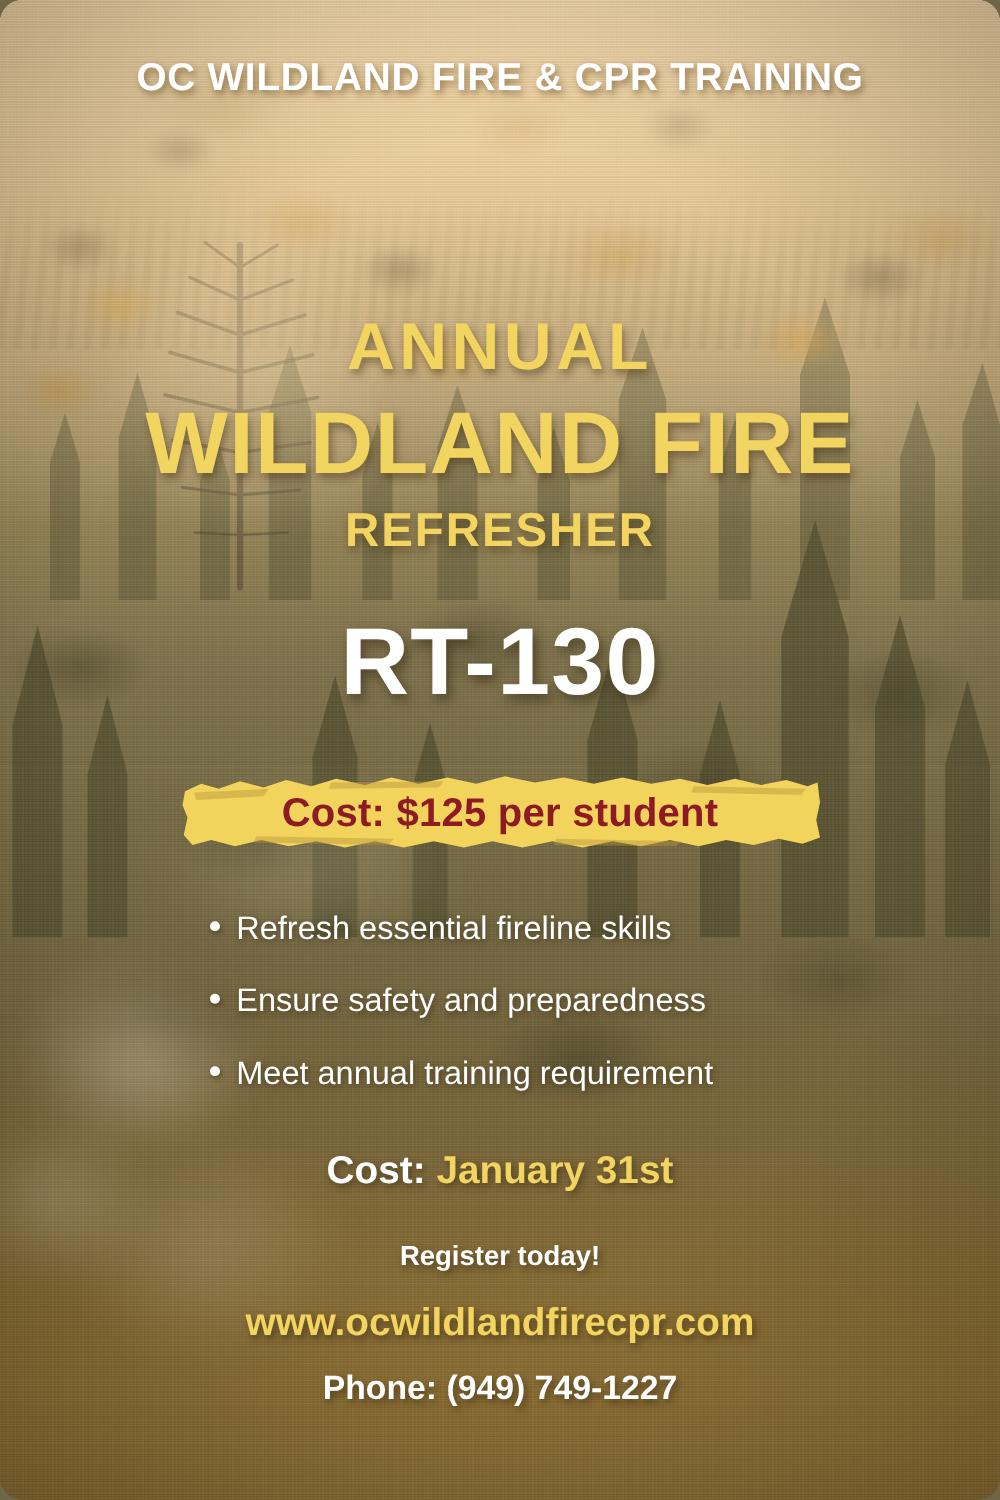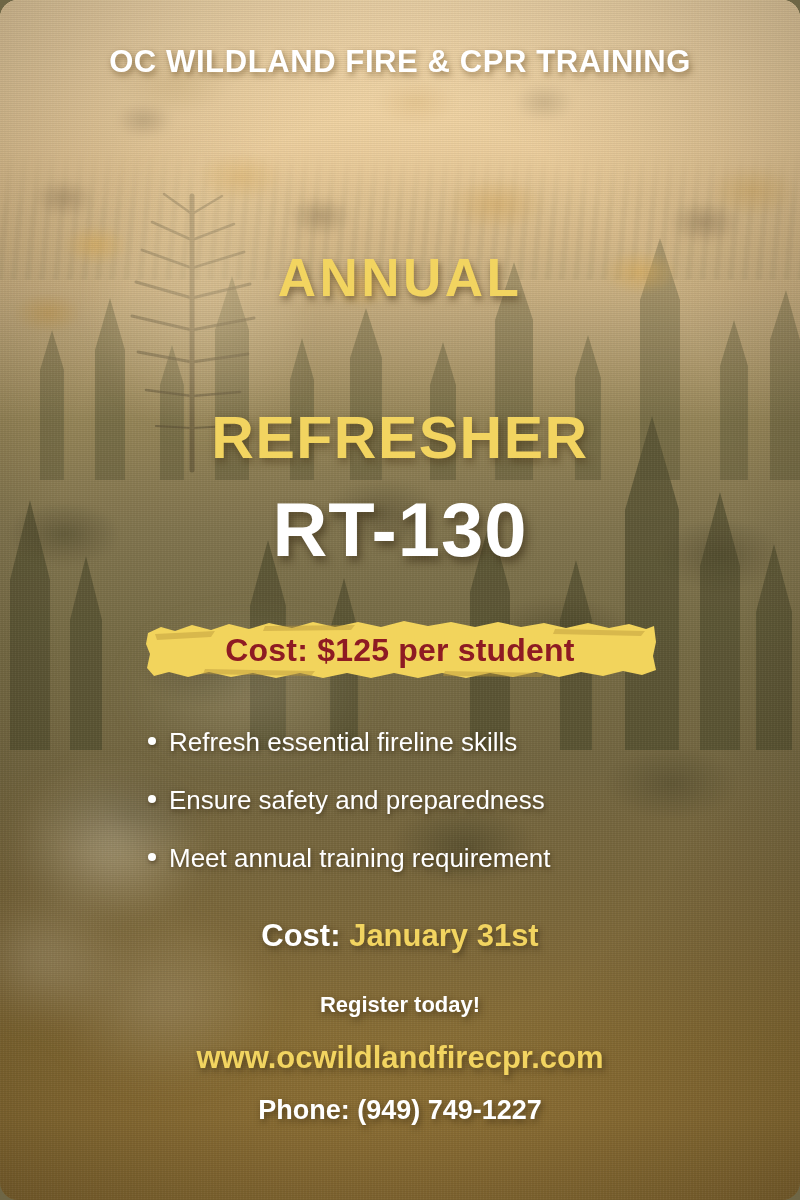--- a/index.html
+++ b/index.html
@@ -157,21 +157,21 @@
     text-shadow:2px 4px 7px rgba(60,42,12,.50);
   }
   .t-wildland {
     position:absolute; top:314px; left:0; right:0;
     font-size:70px; font-weight:bold; letter-spacing:1.2px;
     color:#f2d460;
     text-shadow:2px 4px 8px rgba(60,42,12,.50);
   }
   .t-refresher {
     position:absolute; top:404px; left:0; right:0;
-    font-size:59px; font-weight:bold; letter-spacing:1.5px;
+    font-size:38px; font-weight:bold; letter-spacing:1.5px;
     color:#f2d460;
     text-shadow:2px 4px 8px rgba(60,42,12,.50);
   }
   .t-code {
     position:absolute; top:486px; left:0; right:0;
     font-size:76px; font-weight:bold; letter-spacing:1px;
     color:#ffffff;
     text-shadow:3px 5px 9px rgba(45,32,12,.55);
     text-align:center;
   }
@@ -193,20 +193,21 @@
 
   .bullets {
     position:absolute; top:727px; left:0; right:0;
     text-align:left;
   }
   .bullet {
     display:flex; align-items:baseline; gap:13px;
     padding-left:148px; margin-bottom:27px;
     font-size:26px; color:#ffffff; font-weight:normal;
     text-shadow:1px 2px 5px rgba(45,32,12,.60);
+    margin-left:20px;
   }
   .bullet:last-child { margin-bottom:0; }
   .dot {
     width:8px; height:8px; border-radius:50%;
     background:#ffffff; flex:none;
     transform:translateY(-6px);
     box-shadow:1px 2px 4px rgba(45,32,12,.5);
   }
 
   .date-line {
@@ -301,20 +302,21 @@
   <div class="bg-layer haze-right"></div>
   <div class="bg-layer tint"></div>
   <div class="bg-layer vignette"></div>
   <div class="bg-layer grain"></div>
 
   <div class="content">
 
     <div class="org-title">OC WILDLAND FIRE &amp; CPR TRAINING</div>
 
     <div class="t-annual">ANNUAL</div>
+    <div class="t-wildland">WILDLAND FIRE</div>
     <div class="t-refresher">REFRESHER</div>
     <div class="t-code">RT-130</div>
 
     <div class="cost-wrap">
       <div class="brush">
         <svg viewBox="0 0 512 68" preserveAspectRatio="none">
           <path fill="#f2d45c" d="M3,17 L16,11 L30,15 L47,9 L66,14 L84,8 L104,13 L124,7 L147,12 L168,6
             L190,11 L213,6 L236,11 L259,5 L283,10 L306,6 L330,11 L353,6 L376,11 L399,7 L421,12
             L443,7 L464,12 L484,8 L501,13 L509,10 L511,26 L508,40 L511,54 L497,59 L478,55 L458,60
             L436,56 L414,61 L391,56 L368,61 L345,57 L321,62 L297,57 L273,62 L249,57 L226,62

